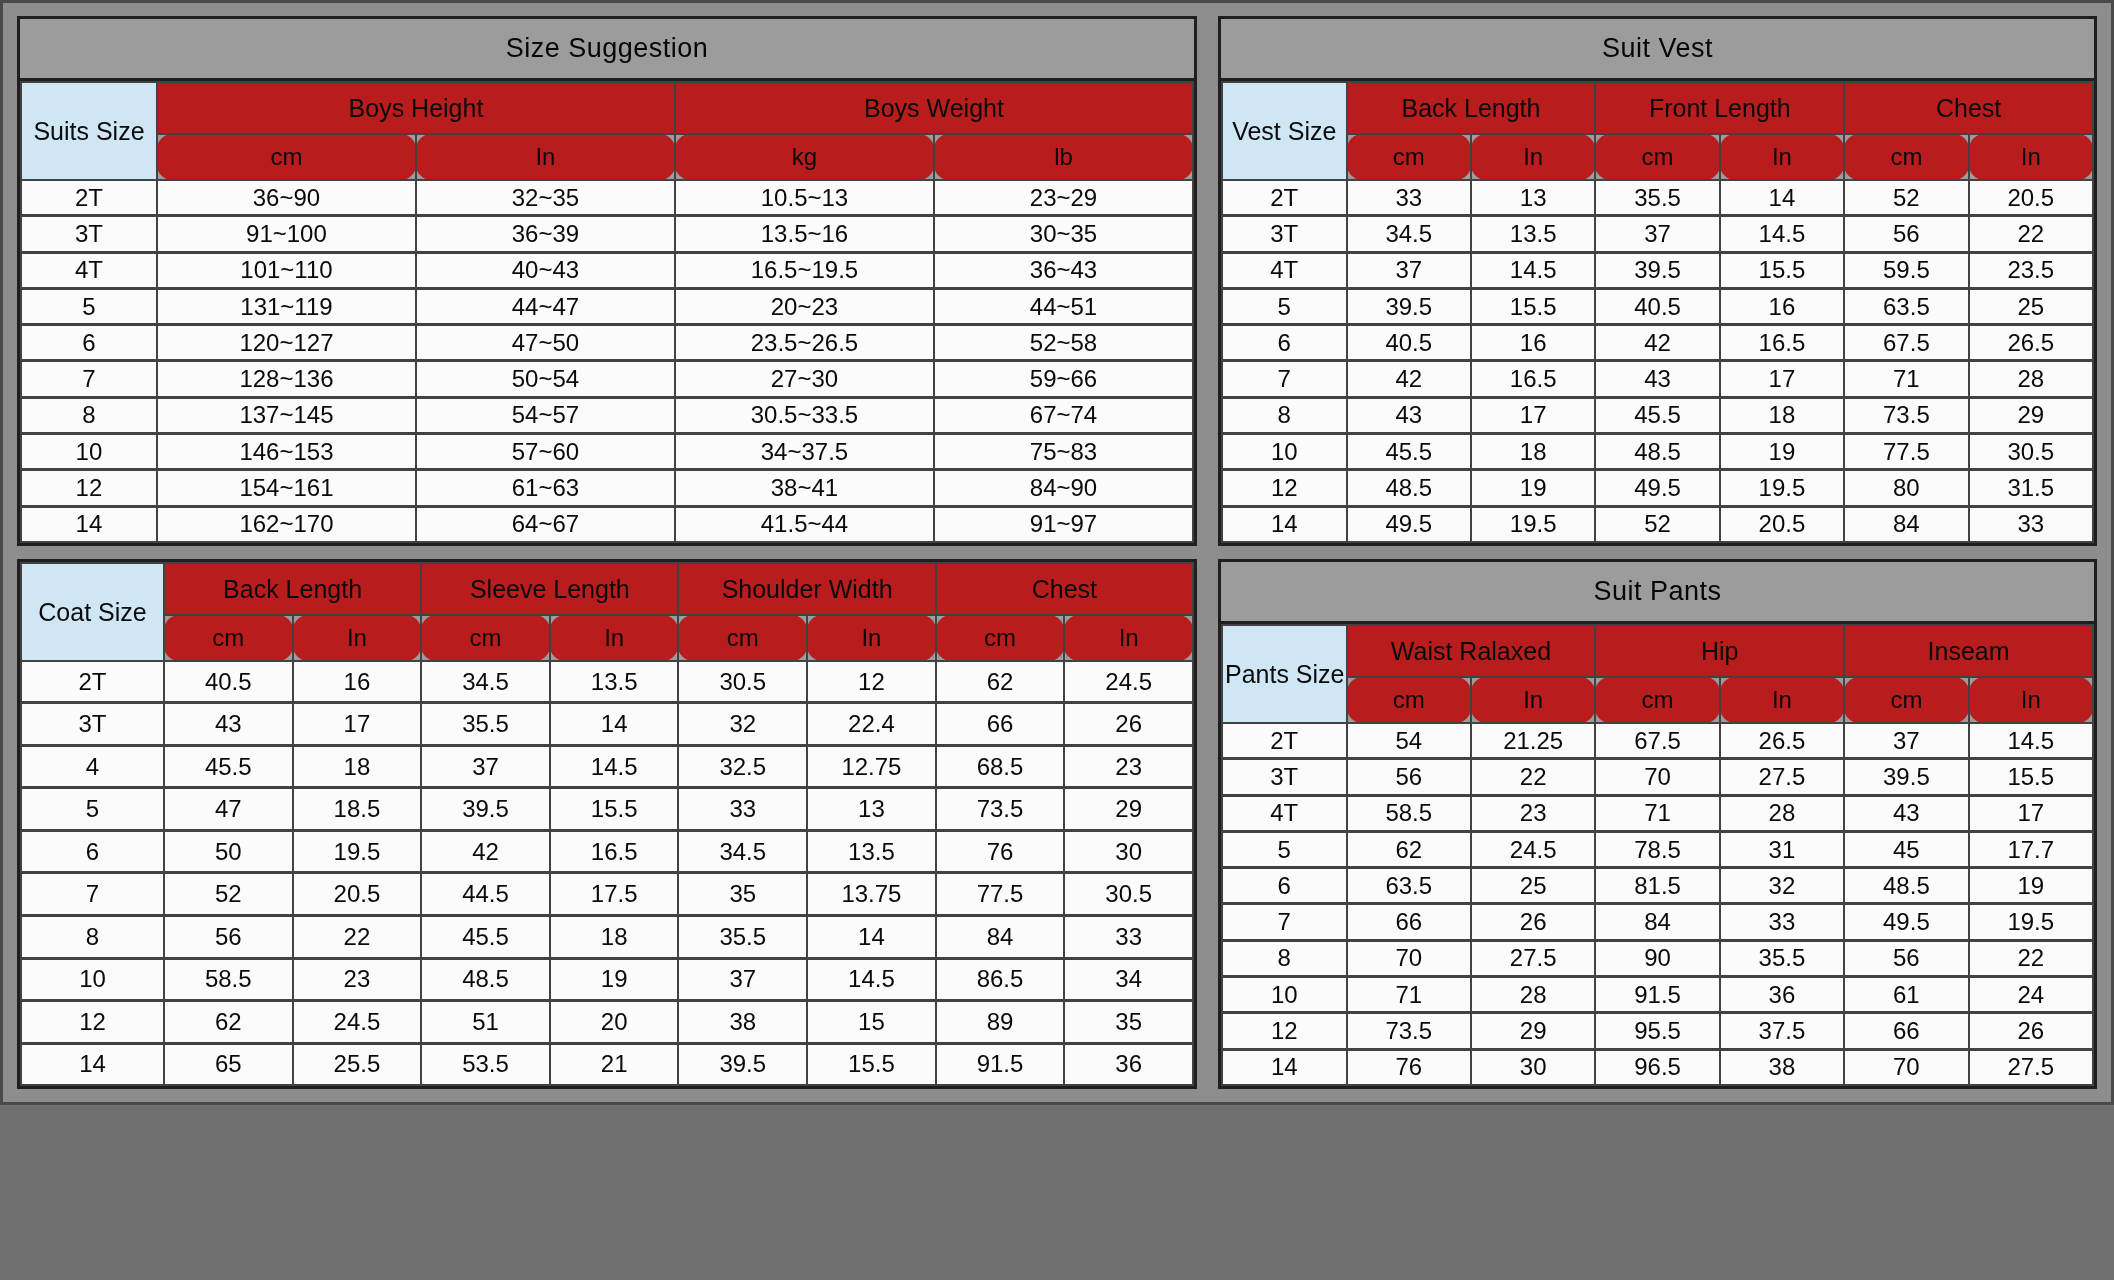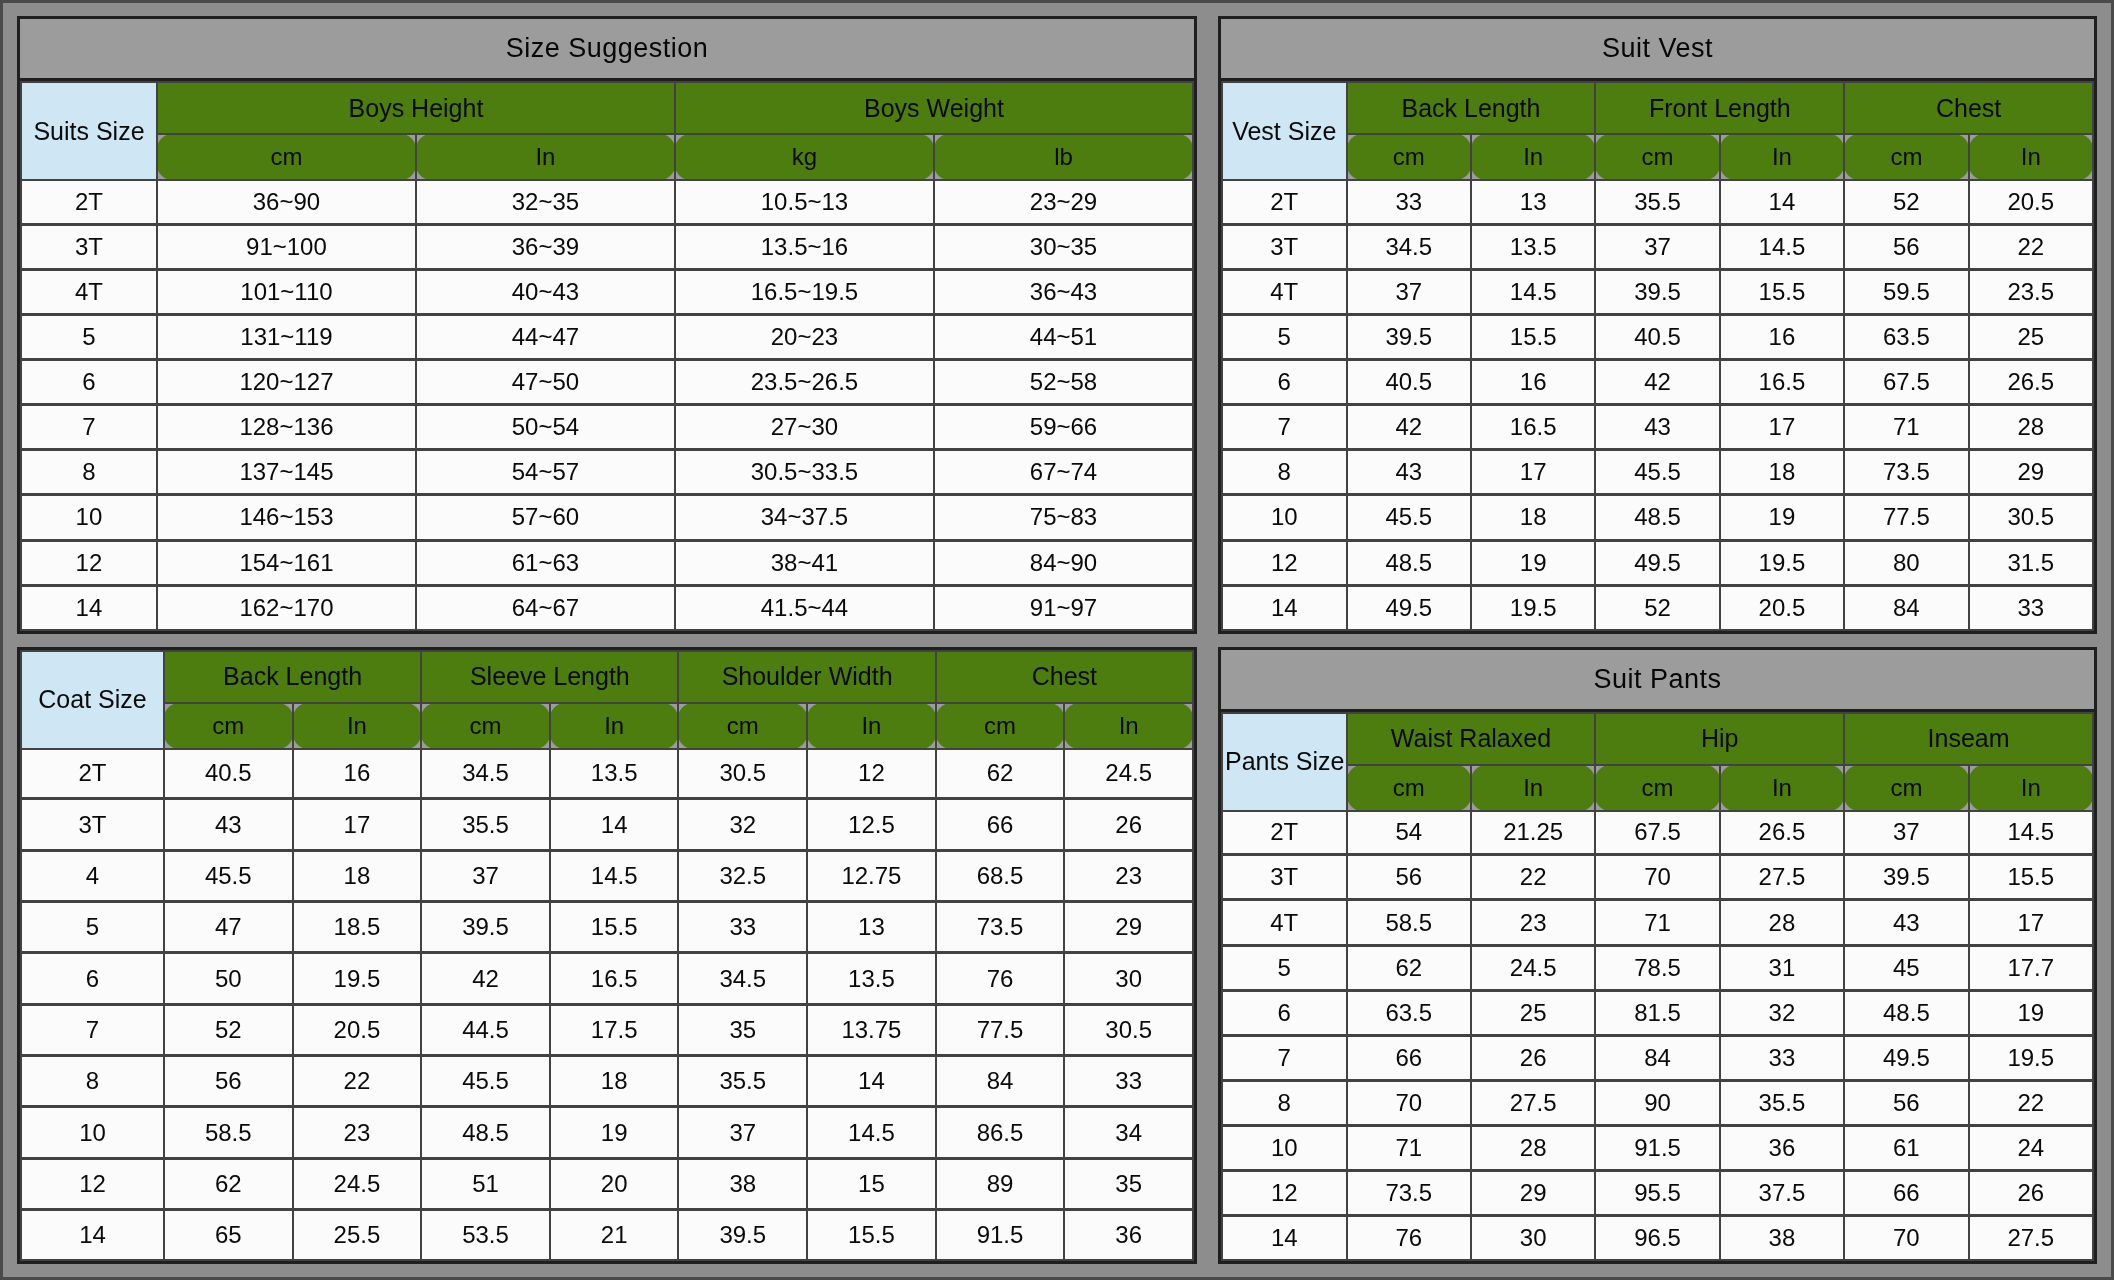--- a/index.html
+++ b/index.html
@@ -4,21 +4,21 @@
 <style>
   * { margin: 0; padding: 0; box-sizing: border-box; }
   html, body { background: #6f6f6f; }
   body {
     font-family: "Liberation Sans", "DejaVu Sans", sans-serif;
     color: #0a0a0a;
   }
   .canvas {
     position: relative;
     width: 2114px;
-    height: 1280px;
+    height: 1105px;
     background: #8d8d8d;
     border: 3px solid #4a4a4a;
     outline: 1px solid #d9d9d9;
     padding: 13px 14px;
     display: grid;
     grid-template-columns: 1180px 1fr;
     grid-template-rows: 1fr 1fr;
     gap: 13px 21px;
   }
   .panel {
@@ -48,21 +48,21 @@
   }
   th, td {
     border: 2px solid #424242;
     text-align: center;
     vertical-align: middle;
     font-weight: normal;
     padding: 0 2px;
     overflow: hidden;
     white-space: nowrap;
   }
-  thead th { background: #4d7c0f; color: #0b0b0b; }
+  thead th { background: #b91c1c; color: #0b0b0b; }
   thead tr.group-row { height: 52px; }
   thead tr.group-row th { font-size: 25px; }
   thead tr.unit-row { height: 46px; }
   thead tr.unit-row th { font-size: 24px; border-radius: 15px; }
   thead th.size-col { font-size: 25px; background: #cfe7f4; }
   tbody td { background: #fbfbfb; font-size: 24px; border-top-width: 3px; }
   tbody tr:first-child td { border-top-width: 2px; }
   
   #size-suggestion col.c0 { width: 11.6%; }
   #suit-coat col.c0 { width: 12.2%; }
@@ -341,21 +341,21 @@
               <td>62</td>
               <td>24.5</td>
             </tr>
             <tr>
               <td class="size-cell">3T</td>
               <td>43</td>
               <td>17</td>
               <td>35.5</td>
               <td>14</td>
               <td>32</td>
-              <td>12.5</td>
+              <td>22.4</td>
               <td>66</td>
               <td>26</td>
             </tr>
             <tr>
               <td class="size-cell">4</td>
               <td>45.5</td>
               <td>18</td>
               <td>37</td>
               <td>14.5</td>
               <td>32.5</td>

